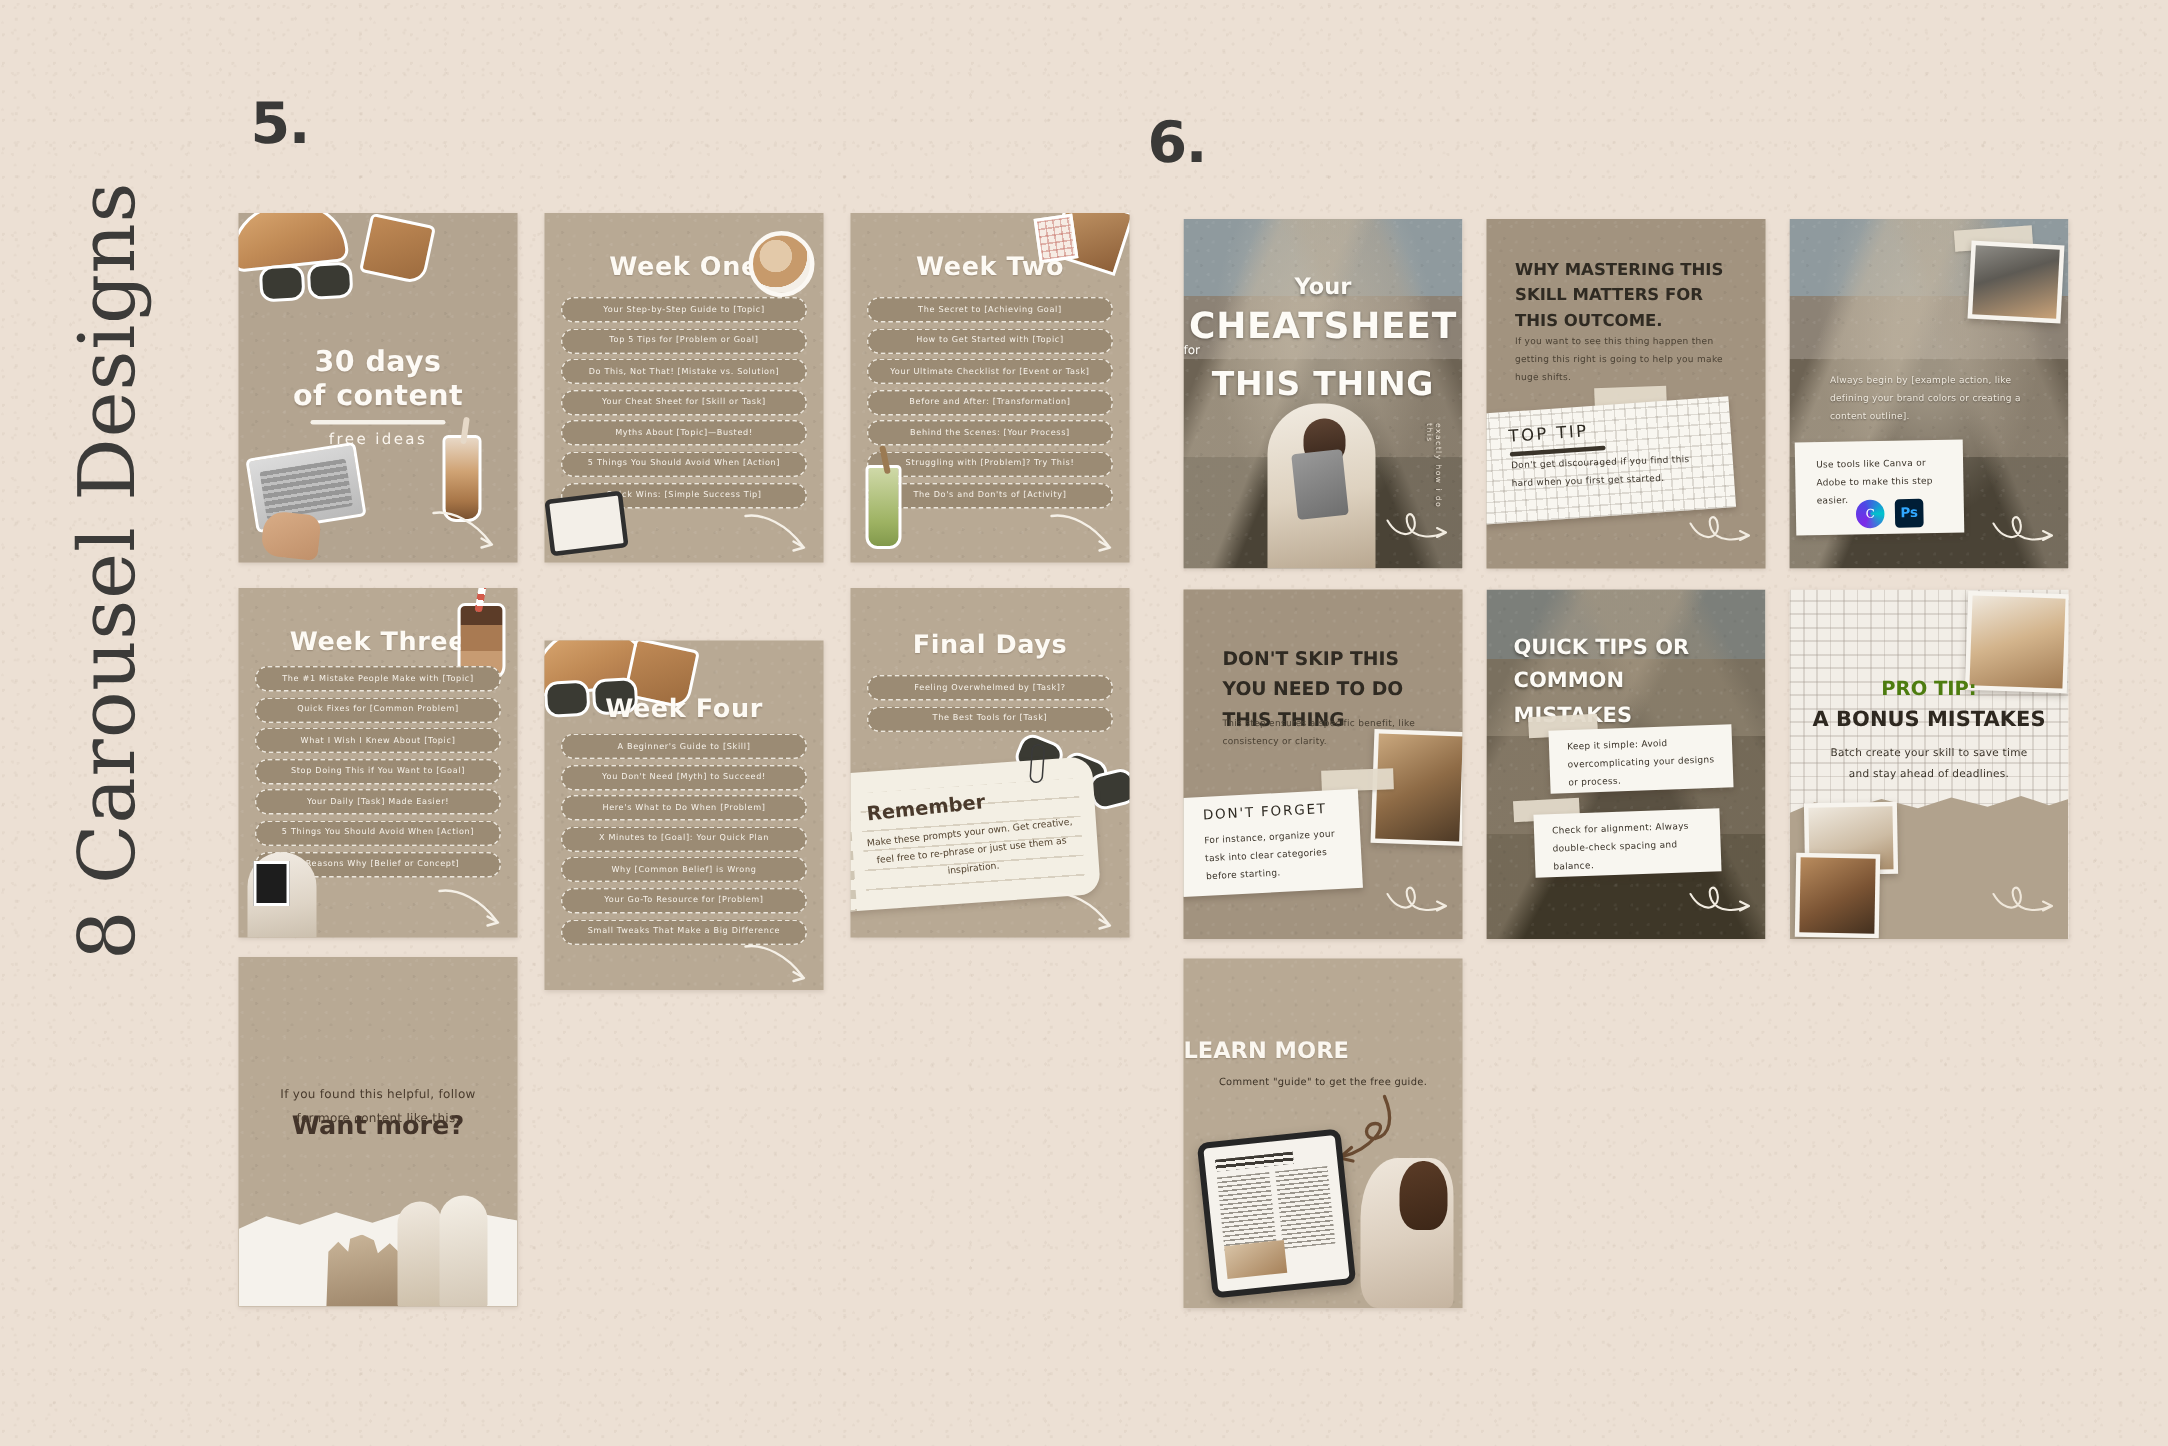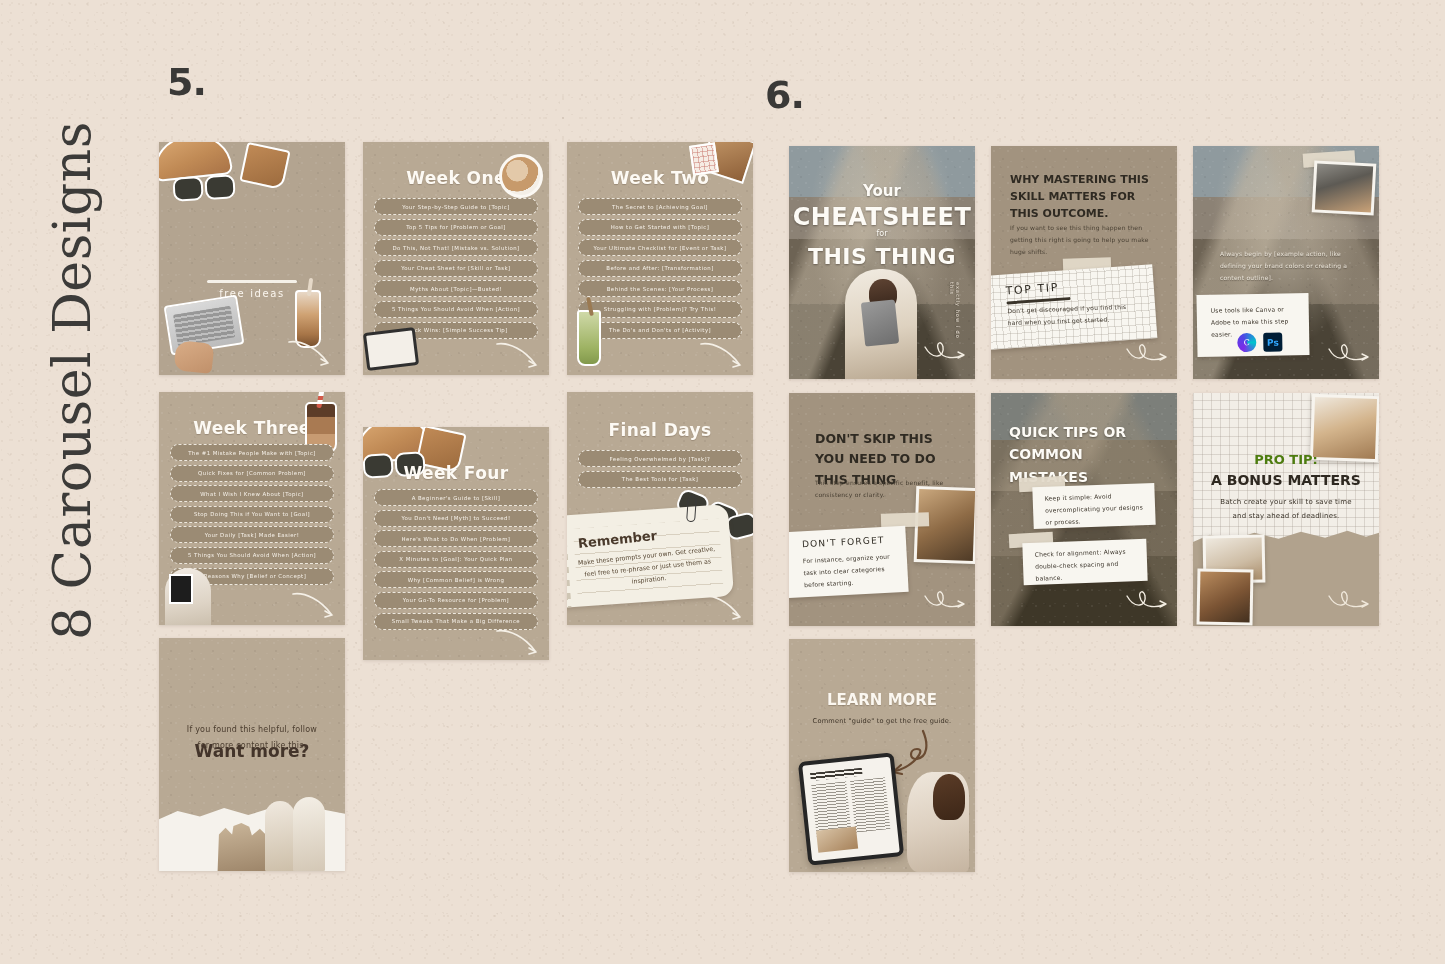--- a/index.html
+++ b/index.html
@@ -451,20 +451,24 @@
 <div class="side-title">8 Carousel Designs</div>
 
 <div class="group-num" id="num-5">5.</div>
 <div class="group-num" id="num-6">6.</div>
 
 <div class="card kraft" style="left:159px; top:142px;">
   <div class="card-grain"></div>
   <div class="collage cap" style="left:-6px; top:-6px;"></div>
   <div class="collage wallet" style="left:84px; top:4px;"></div>
   <div class="collage sunnies" style="left:14px; top:34px;"></div>
+  <div class="c1-title">
+    <div>30 days</div>
+    <div>of content</div>
+  </div>
   <div class="c1-rule"></div>
   <div class="c1-sub">free ideas</div>
   <div class="collage laptop" style="left:8px; top:158px;"></div>
   <div class="collage hand" style="left:16px; top:200px;"></div>
   <div class="collage boba" style="left:136px; top:148px;"></div>
   <svg class="swoosh" style="left:128px; top:196px;" viewBox="0 0 46 30">
     <path d="M2 4 C14 2, 30 10, 40 24" stroke="#f5f0e7" stroke-width="1.6" fill="none" stroke-linecap="round"></path>
     <path d="M34 21 L41 25 L34 27" stroke="#f5f0e7" stroke-width="1.6" fill="none" stroke-linecap="round" stroke-linejoin="round"></path>
   </svg>
 </div>
@@ -581,21 +585,21 @@
   <div class="collage" style="left:52px; bottom:0; width:66px; height:48px; background:linear-gradient(170deg,#cbb79b,#9c8468); clip-path:polygon(10% 100%,12% 24%,22% 10%,32% 24%,34% 6%,46% 0,58% 8%,62% 26%,74% 12%,86% 28%,90% 100%);"></div>
   <div class="collage" style="left:106px; bottom:0; width:30px; height:70px; background:linear-gradient(170deg,#f0e9df,#cdbfa9); border-radius:22px 22px 2px 2px;"></div>
   <div class="collage" style="left:134px; bottom:0; width:32px; height:74px; background:linear-gradient(170deg,#f4efe6,#d4c8b6); border-radius:24px 24px 2px 2px;"></div>
 </div>
 
 <div class="card" style="left:789px; top:146px;">
   <div class="photo-bg mountain"></div>
   <div class="card-grain"></div>
   <div class="g6-title onphoto" style="left:0; right:0; top:36px; text-align:center; font-size:15px;">Your</div>
   <div class="g6-title onphoto" style="left:0; right:0; top:56px; text-align:center; font-size:24px; letter-spacing:.5px;">CHEATSHEET</div>
-  <div class="g6-title onphoto" style="left:0; right:0; top:83px; text-align:center; font-size:8px; font-weight:400;">for</div>
+  <div class="g6-title onphoto" style="left:0; right:0; top:83px; text-align:left; font-size:8px; font-weight:400;">for</div>
   <div class="g6-title onphoto" style="left:0; right:0; top:96px; text-align:center; font-size:22px; letter-spacing:.5px;">THIS THING</div>
   <div class="collage person-silhouette" style="left:56px; bottom:0; width:72px; height:110px; background:linear-gradient(170deg,#f1ebe1 0%,#ded2c0 55%,#b9a891 100%); border-radius:34px 34px 0 0;"></div>
   <div class="collage" style="left:80px; bottom:70px; width:28px; height:30px; background:linear-gradient(170deg,#5f4433,#35241a); border-radius:48% 48% 40% 40%;"></div>
   <div class="collage" style="left:74px; bottom:34px; width:34px; height:44px; background:linear-gradient(160deg,#9a9a9a,#6e6e6e); border-radius:3px; transform:rotate(-6deg);"></div>
   <div style="position:absolute; right:14px; top:136px; width:12px; height:66px; font-family:'DejaVu Sans',sans-serif; font-size:5px; color:#ece3d6; writing-mode:vertical-rl; letter-spacing:1px; text-shadow:0 1px 1px rgba(30,26,20,.5);">exactly how i do this</div>
   <svg class="swoosh" style="right:6px; bottom:14px;" viewBox="0 0 46 30">
     <path d="M2 12 C10 26, 22 22, 20 12 C19 5, 12 7, 16 16 C20 24, 32 24, 40 20" stroke="#f2ece1" stroke-width="1.4" fill="none" stroke-linecap="round"></path>
     <path d="M35 17 L41 20 L35 23" stroke="#f2ece1" stroke-width="1.4" fill="none" stroke-linecap="round" stroke-linejoin="round"></path>
   </svg>
 </div>
@@ -670,38 +674,38 @@
     <path d="M35 17 L41 20 L35 23" stroke="#f2ece1" stroke-width="1.4" fill="none" stroke-linecap="round" stroke-linejoin="round"></path>
   </svg>
 </div>
 
 <div class="card" style="left:1193px; top:393px;">
   <div class="photo-bg graph-paper"></div>
   <div class="polaroid" style="left:118px; top:2px; width:68px; height:66px; transform:rotate(2deg);">
     <div class="ph ph-candle"></div>
   </div>
   <div class="g6-title dark" style="left:0; right:0; top:58px; text-align:center; font-size:13px; color:#4d7c0f;">PRO TIP:</div>
-  <div class="g6-title dark" style="left:0; right:0; top:78px; text-align:center; font-size:14px; color:#2e2820;">A BONUS MATTERS</div>
+  <div class="g6-title dark" style="left:0; right:0; top:78px; text-align:center; font-size:14px; color:#2e2820;">A BONUS MISTAKES</div>
   <div class="g6-body dark" style="left:22px; right:22px; top:102px; text-align:center; font-size:7px; line-height:2.05;">Batch create your skill to save time and stay ahead of deadlines.</div>
   <div class="torn-kraft"></div>
   <div class="polaroid" style="left:10px; top:142px; width:62px; height:48px; transform:rotate(-1deg);">
     <div class="ph ph-paper"></div>
   </div>
   <div class="polaroid" style="left:4px; top:176px; width:56px; height:56px; transform:rotate(1deg);">
     <div class="ph ph-hands"></div>
   </div>
   <svg class="swoosh" style="right:6px; bottom:12px;" viewBox="0 0 46 30">
     <path d="M2 12 C10 26, 22 22, 20 12 C19 5, 12 7, 16 16 C20 24, 32 24, 40 20" stroke="#efe7da" stroke-width="1.4" fill="none" stroke-linecap="round"></path>
     <path d="M35 17 L41 20 L35 23" stroke="#efe7da" stroke-width="1.4" fill="none" stroke-linecap="round" stroke-linejoin="round"></path>
   </svg>
 </div>
 
 <div class="card kraft-lt" style="left:789px; top:639px;">
   <div class="card-grain"></div>
-  <div class="g6-title onkraft" style="left:0; right:0; top:52px; text-align:center; font-size:15px; color:#fbf7f0; text-shadow:0 1px 1px rgba(80,62,48,.3);">LEARN MORE</div>
+  <div class="g6-title onkraft" style="left:0; right:0; top:52px; font-size:15px; color:#fbf7f0; text-shadow:0 1px 1px rgba(80,62,48,.3);">LEARN MORE</div>
   <div class="g6-body onkraft" style="left:14px; right:14px; top:76px; text-align:center; font-size:6.6px; color:#3d3327;">Comment "guide" to get the free guide.</div>
   <svg class="arrow-curl" style="left:94px; top:88px; width:48px; height:52px;" viewBox="0 0 48 52">
     <path d="M40 4 C46 18, 44 30, 34 32 C26 33, 26 22, 34 22 C44 22, 30 40, 12 44" stroke="#6a4b32" stroke-width="2.2" fill="none" stroke-linecap="round"></path>
     <path d="M18 38 L10 45 L19 47" stroke="#6a4b32" stroke-width="2.2" fill="none" stroke-linecap="round" stroke-linejoin="round"></path>
   </svg>
   <div class="tablet-big">
     <div class="tablet-hd"></div>
     <div class="tablet-cols">
         <div></div>
         <div></div>

